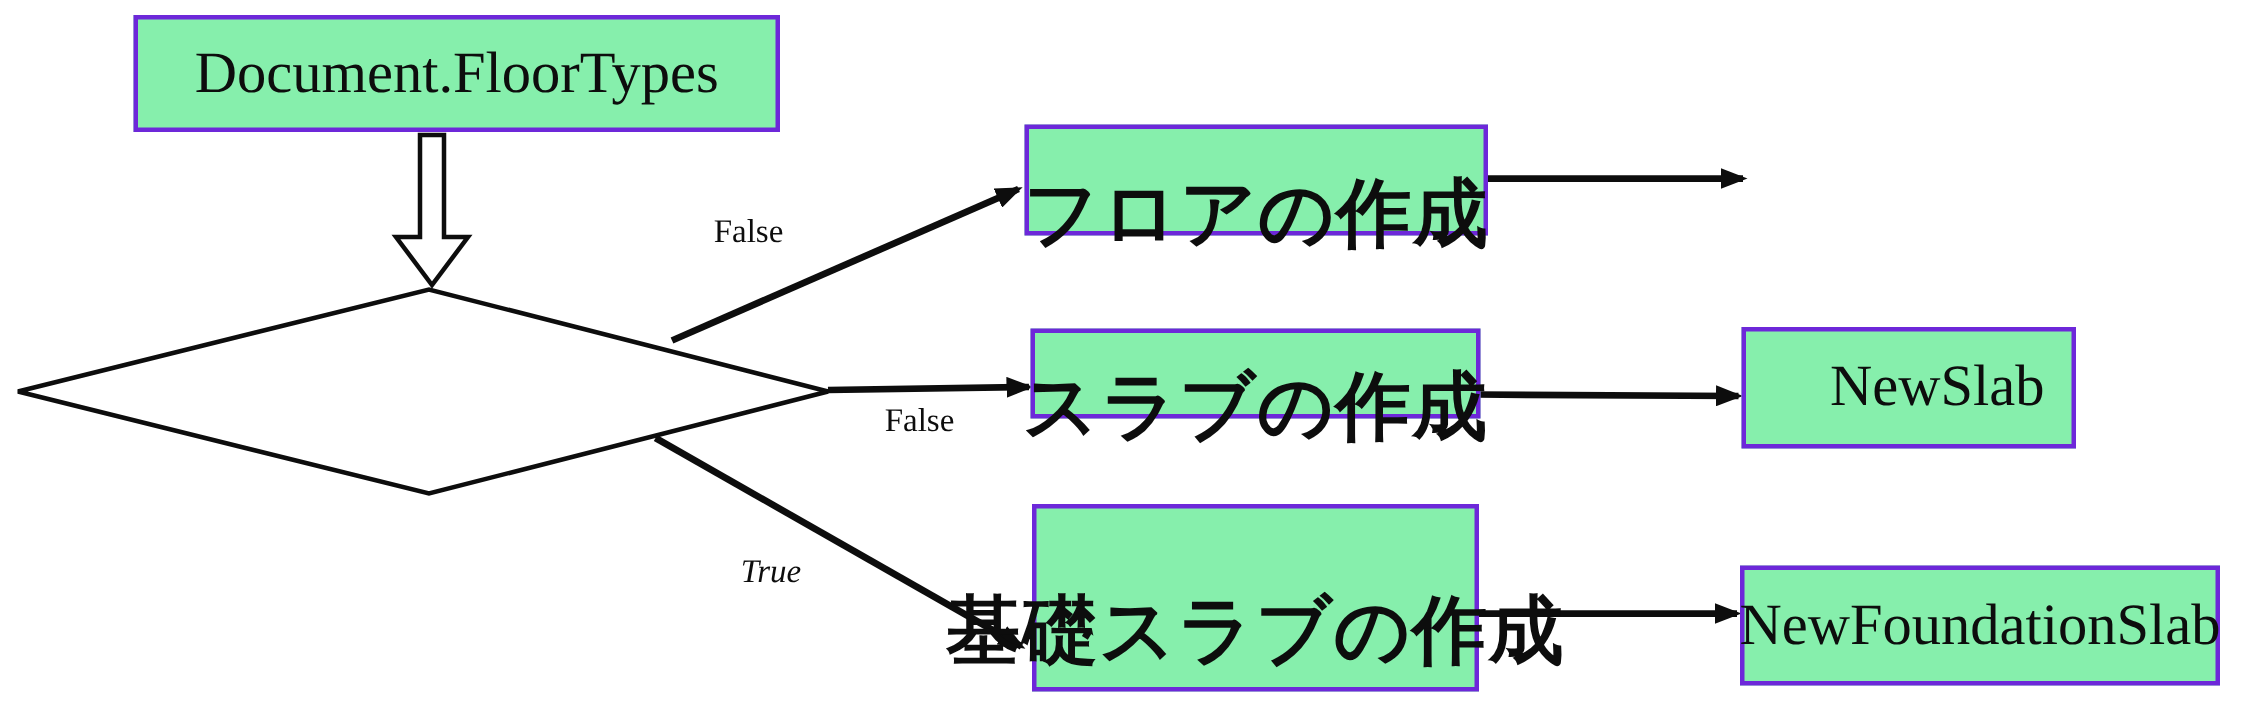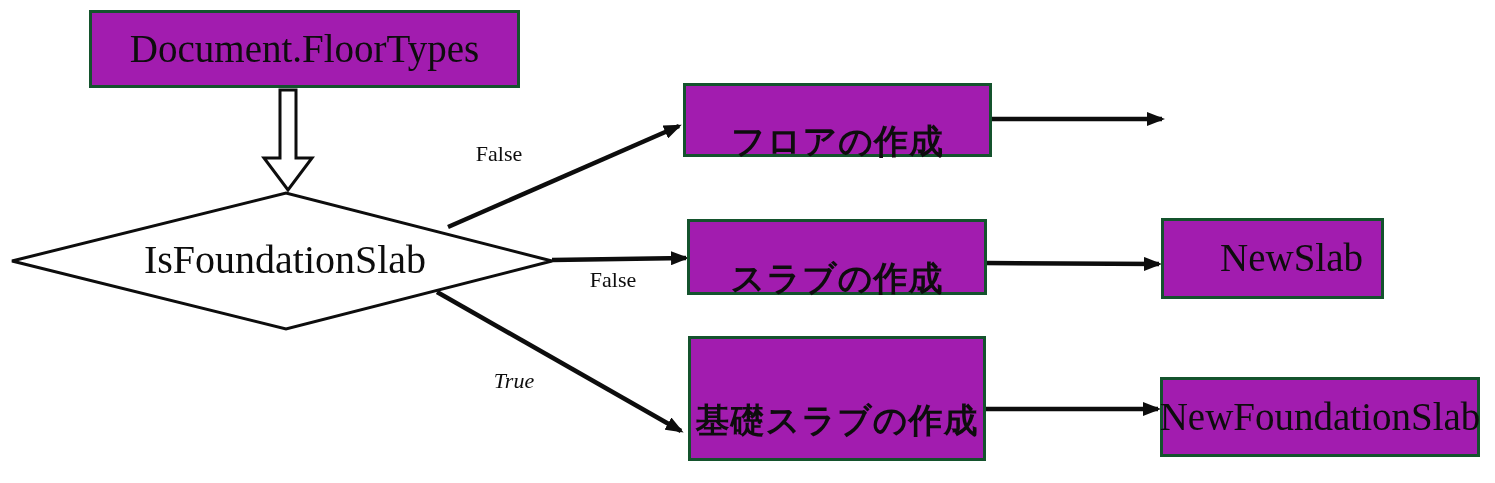--- a/index.html
+++ b/index.html
@@ -20,38 +20,38 @@
     position: absolute;
     inset: 0;
     width: 1495px;
     height: 483px;
   }
   .node {
     position: absolute;
     display: flex;
     align-items: center;
     justify-content: center;
-    background: #a21caf;
-    border: 3px solid #14532d;
+    background: #86efac;
+    border: 3px solid #6d28d9;
     box-sizing: border-box;
     text-align: center;
   }
   .node span {
     display: block;
     white-space: nowrap;
     line-height: 1.1;
   }
   .serif-node span {
     font-family: "Liberation Serif", "DejaVu Serif", serif;
     font-size: 39px;
   }
   .jp-node span {
     font-family: "DejaVu Sans", "Liberation Sans", sans-serif;
     font-weight: bold;
-    font-size: 34px;
+    font-size: 50px;
     letter-spacing: 1px;
     margin-top: 44px;
   }
   .decision-label {
     position: absolute;
     left: 70px;
     top: 236px;
     width: 430px;
     text-align: center;
     font-size: 40px;
@@ -90,30 +90,29 @@
 
     <line x1="990" y1="119" x2="1162" y2="119" stroke="#0d0d0d" stroke-width="4.5" marker-end="url(#ah)"></line>
     <line x1="985" y1="263" x2="1159" y2="264" stroke="#0d0d0d" stroke-width="4.5" marker-end="url(#ah)"></line>
     <line x1="984" y1="409" x2="1158" y2="409" stroke="#0d0d0d" stroke-width="4.5" marker-end="url(#ah)"></line>
   </svg>
 
   <div class="node serif-node" style="left:89px; top:10px; width:431px; height:78px;">
     <span>Document.FloorTypes</span>
   </div>
 
-  <div class="decision-label">IsFoundationSlab</div>
 
   <div class="branch-label false-1">False</div>
   <div class="branch-label false-2">False</div>
   <div class="branch-label true-1">True</div>
 
   <div class="node jp-node" style="left:683px; top:83px; width:309px; height:74px;">
     <span>フロアの作成</span>
   </div>
-  <div class="node jp-node" style="left:687px; top:219px; width:300px; height:76px;">
+  <div class="node jp-node" style="left:687px; top:219px; width:300px; height:60px;">
     <span>スラブの作成</span>
   </div>
   <div class="node jp-node" style="left:688px; top:336px; width:298px; height:125px;">
     <span>基礎スラブの作成</span>
   </div>
 
   <div class="node serif-node" style="left:1161px; top:218px; width:223px; height:81px;padding-left:38px;">
     <span>NewSlab</span>
   </div>
   <div class="node serif-node" style="left:1160px; top:377px; width:320px; height:80px;">

